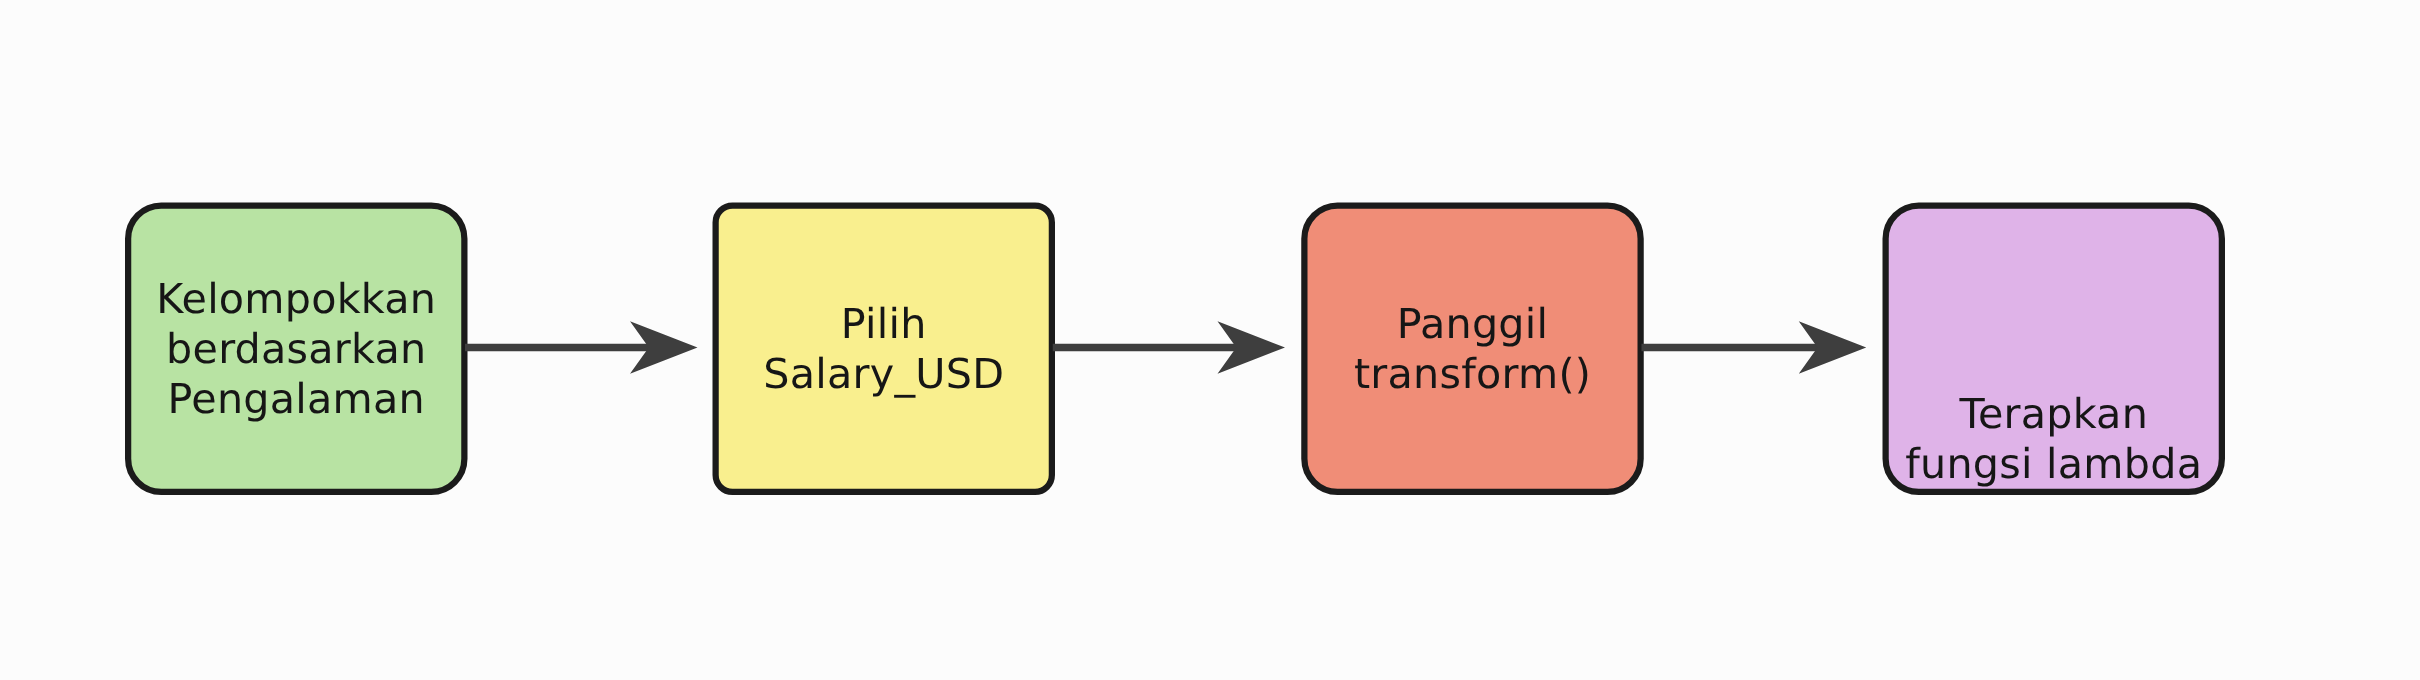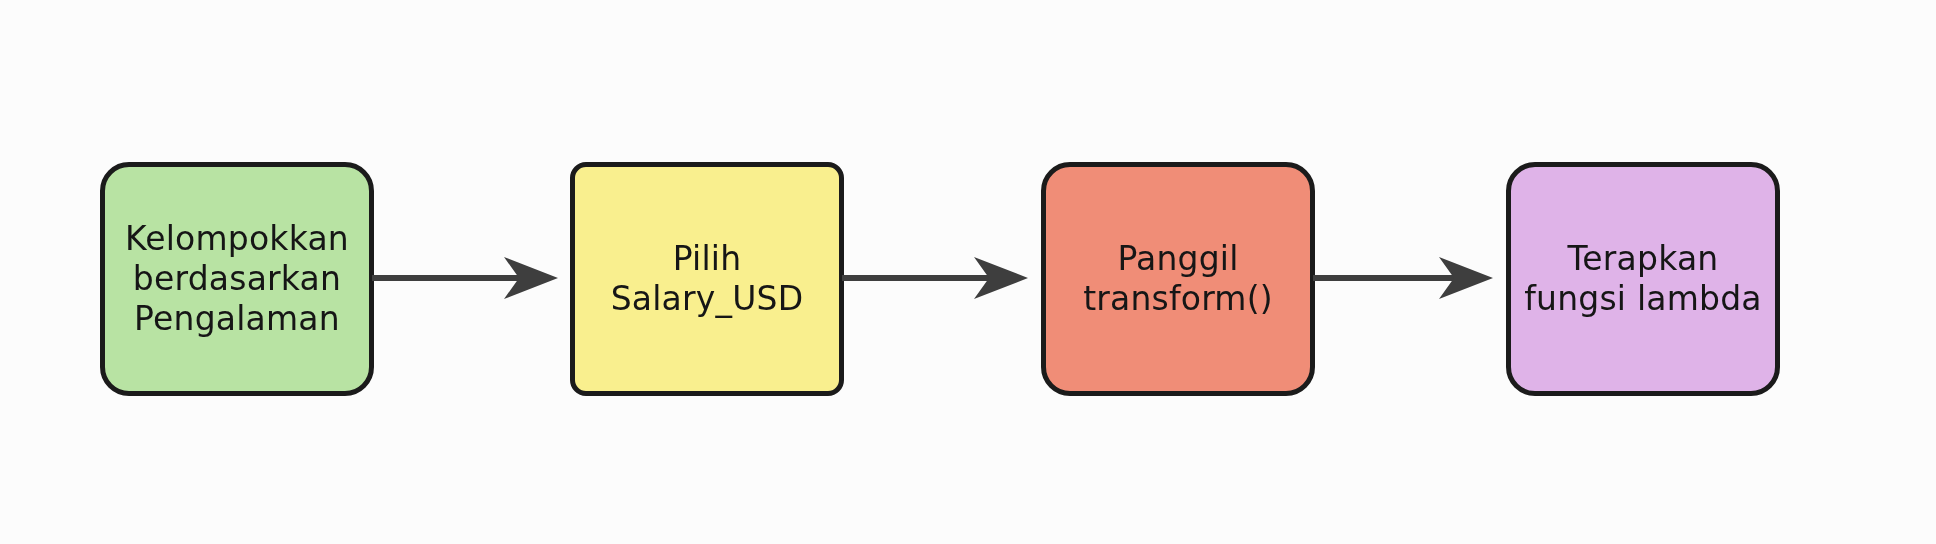--- a/index.html
+++ b/index.html
@@ -37,21 +37,21 @@
     line-height: 40px;
     color: #161616;
     letter-spacing: 0.2px;
     padding: 0 12px;
     white-space: pre-line;
     font-weight: 400;
   }
   #node-1 { left: 100px; background: #b8e3a3; }
   #node-2 { left: 570px; background: #f9ef8e; border-radius: 16px; }
   #node-3 { left: 1041px; background: #f08d77; }
-  #node-4 { left: 1506px; background: #dfb3e8; }
+  #node-4 { left: 1506px; background: #dfb3e8; align-items: flex-end; }
 
   .flow-edge {
     position: absolute;
     top: 254px;
     height: 48px;
     width: 204px;
     overflow: visible;
   }
   #edge-1 { left: 372px; }
   #edge-2 { left: 842px; }

